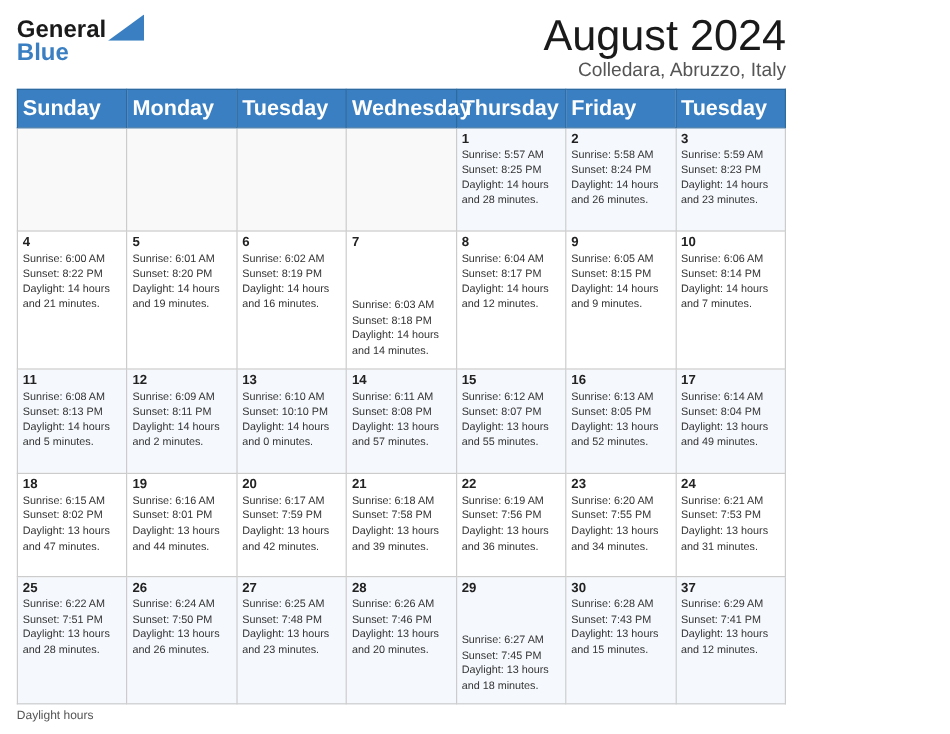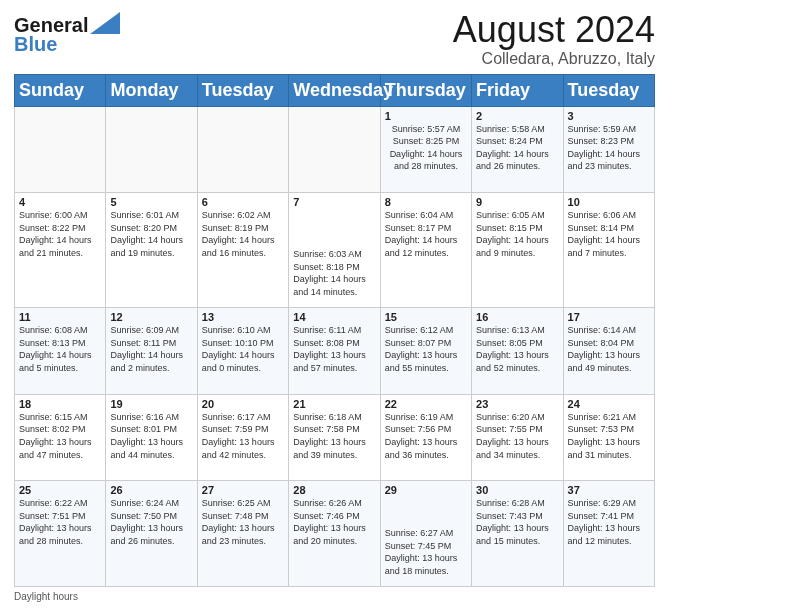--- a/index.html
+++ b/index.html
@@ -133,21 +133,21 @@
         </tr>
     </thead>
     <tbody id="calendar-body">
     <tr>
           <td class="empty"></td>
           <td class="empty"></td>
           <td class="empty"></td>
           <td class="empty"></td>
           <td>
             <span class="day-num">1</span>
-            <div class="day-info" style="white-space: pre-line; text-align: center;">Sunrise: 5:57 AM
+            <div class="day-info" style="white-space: pre-line;">Sunrise: 5:57 AM
 Sunset: 8:25 PM
 Daylight: 14 hours
 and 28 minutes.</div>
           </td>
           <td>
             <span class="day-num">2</span>
             <div class="day-info" style="white-space: pre-line;">Sunrise: 5:58 AM
 Sunset: 8:24 PM
 Daylight: 14 hours
 and 26 minutes.</div>

